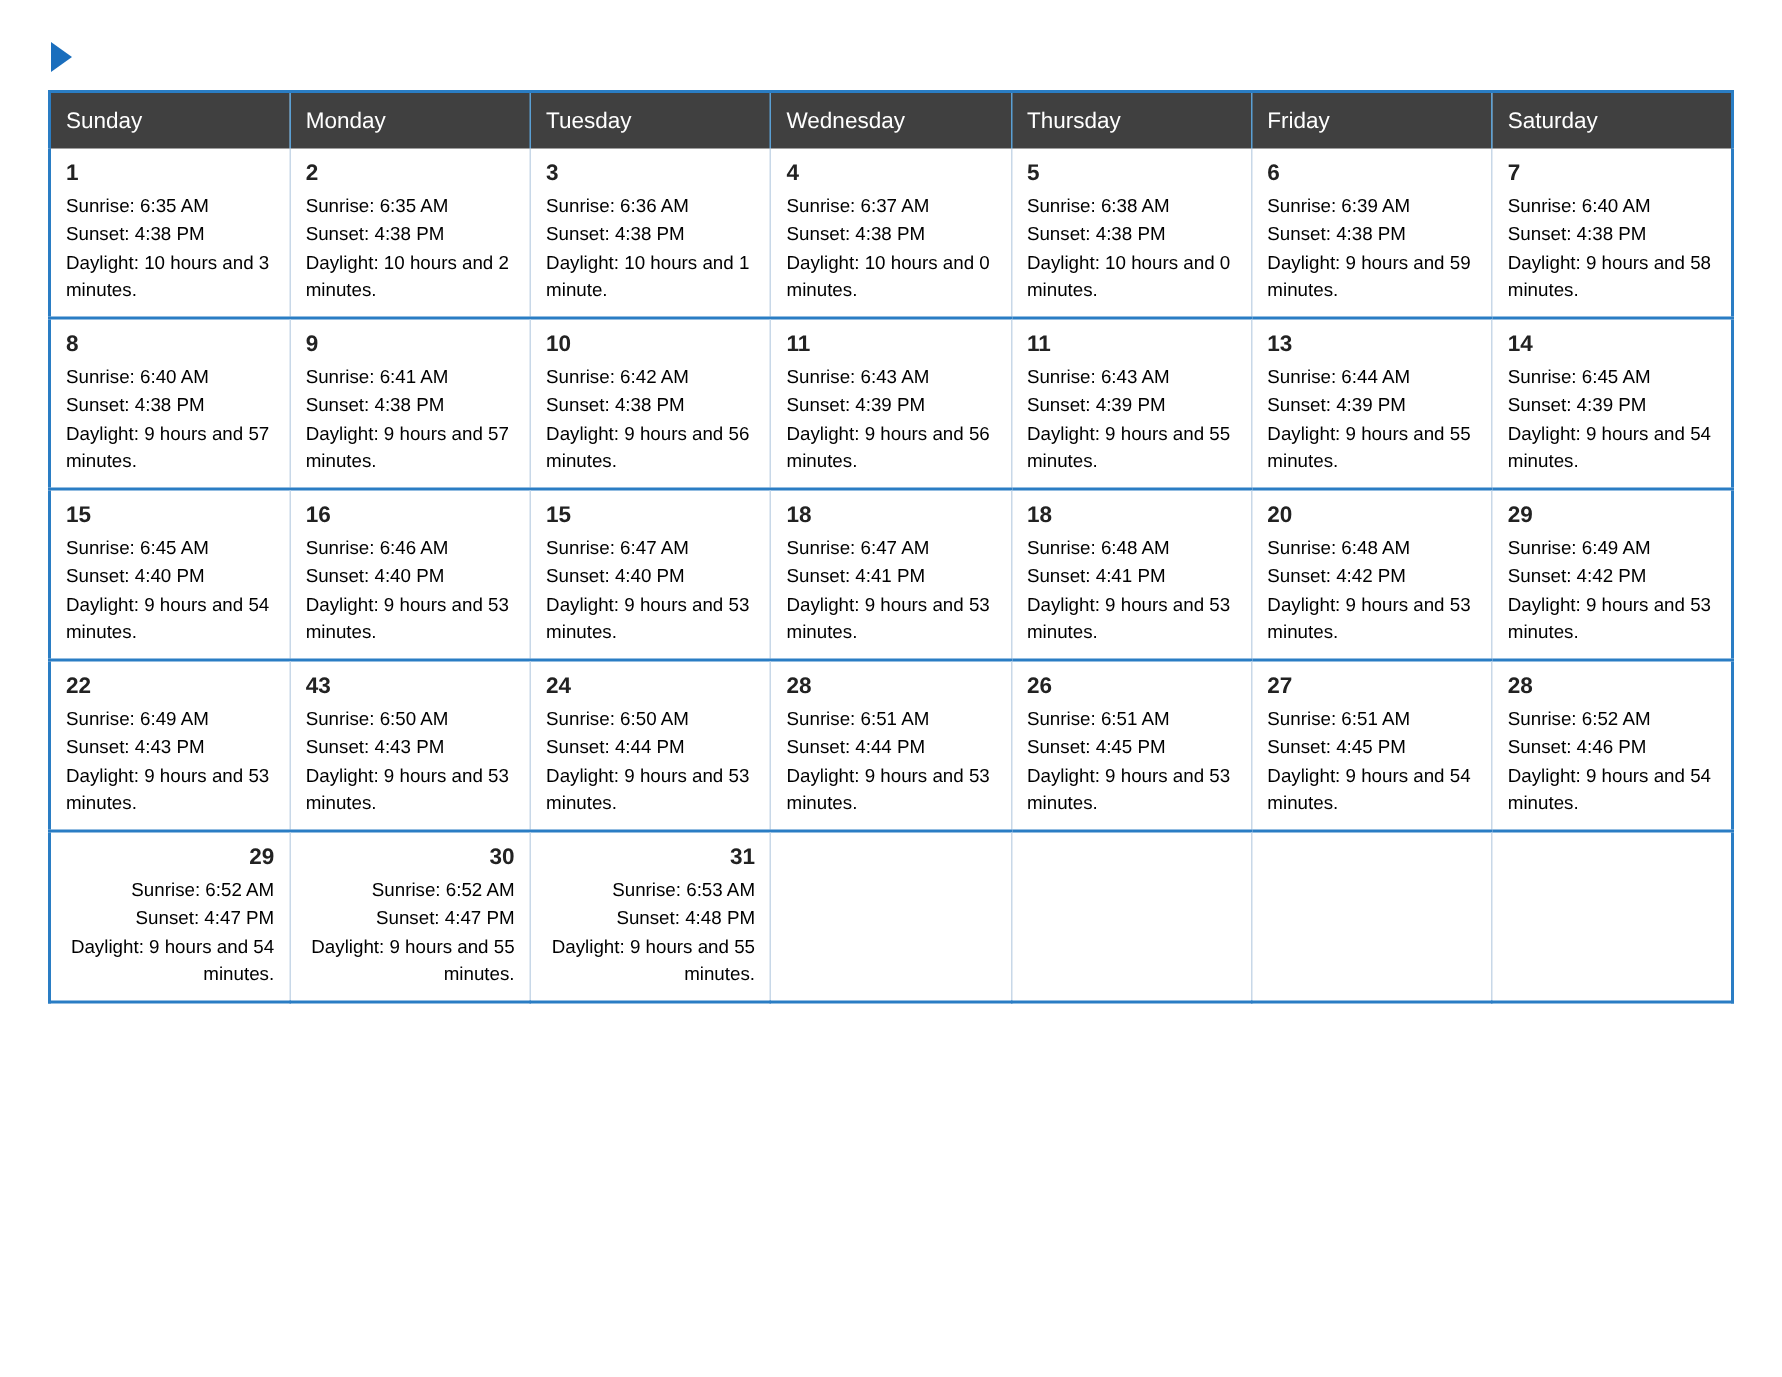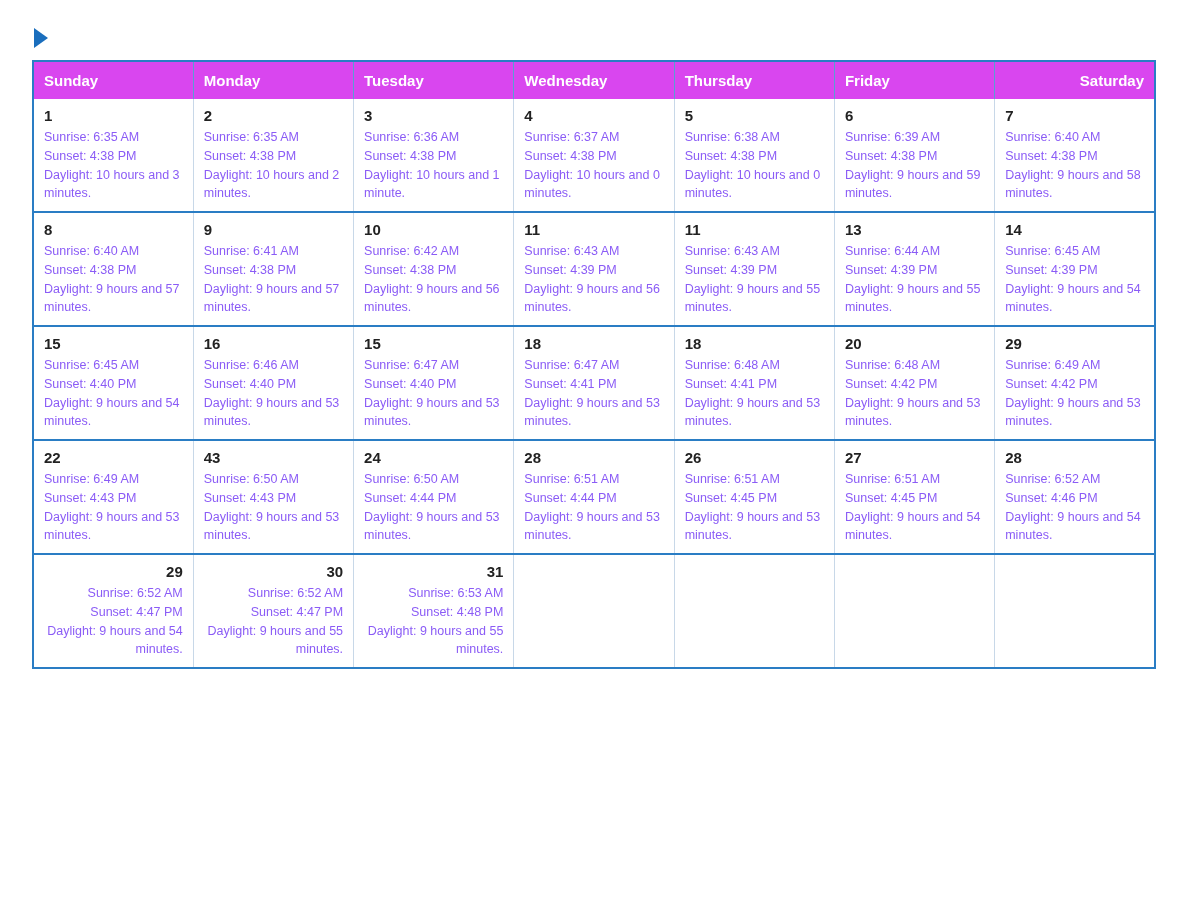--- a/index.html
+++ b/index.html
@@ -60,29 +60,29 @@
       font-size: 20px;
       color: #444;
       margin-top: 4px;
     }
     .calendar {
       width: 100%;
       border-collapse: collapse;
       border: 2px solid #2a7dc4;
     }
     .calendar th {
-      background-color: #d946ef;
+      background-color: #404040;
       color: #fff;
       font-size: 15px;
-      font-weight: 700;
+      font-weight: 400;
       padding: 10px 10px;
       text-align: left;
       border-right: 1px solid #5a9fd4;
     }
-    .calendar th:last-child { border-right: none; text-align: right; }
+    .calendar th:last-child { border-right: none; }
     .calendar td {
       vertical-align: top;
       padding: 8px 10px;
       border-right: 1px solid #c8d8e8;
       border-bottom: 2px solid #2a7dc4;
       font-size: 13px;
       color: #333;
       width: 14.28%;
       min-height: 100px;
     }
@@ -90,21 +90,21 @@
     .calendar td:last-child { border-right: none; }
     .day-number {
       font-size: 15px;
       font-weight: bold;
       color: #222;
       display: block;
       margin-bottom: 4px;
     }
     .day-info {
       font-size: 12.5px;
-      color: #8b5cf6;
+      color: #000000;
       line-height: 1.5;
     }
     .empty-cell {
       background: #fff;
     }
   </style>
 </head>
 <body>
 
 <div class="header">

